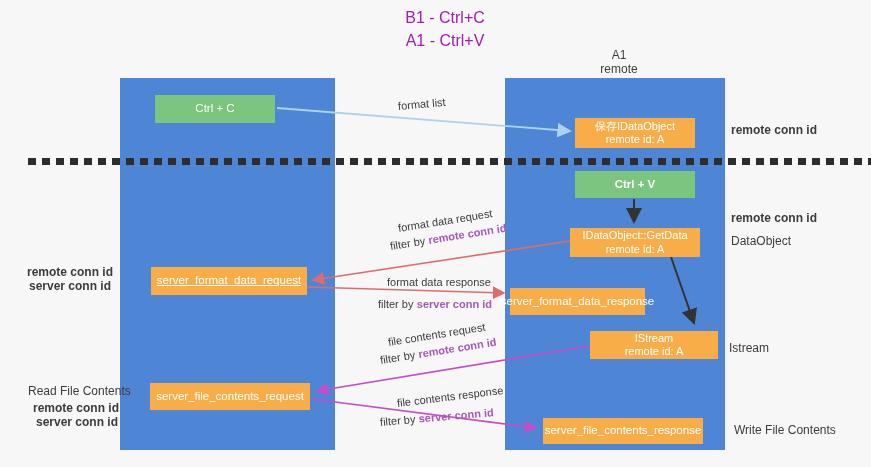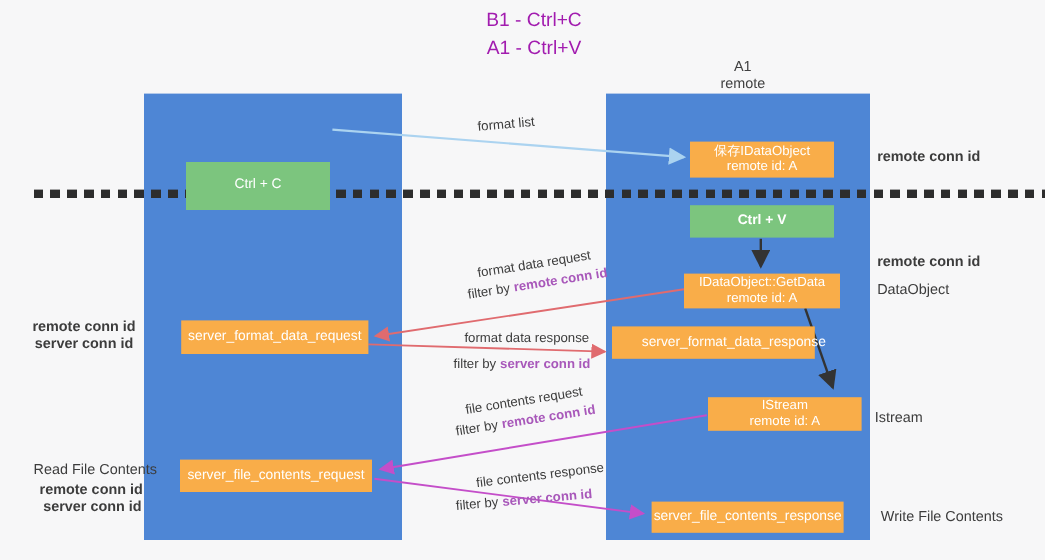--- a/index.html
+++ b/index.html
@@ -58,43 +58,43 @@
     </defs>
     <line x1="277" y1="108" x2="570" y2="131" stroke="#abd3f0" stroke-width="1.8" marker-end="url(#m-blue)"></line>
     <line x1="634" y1="199" x2="634" y2="222" stroke="#333333" stroke-width="2" marker-end="url(#m-black)"></line>
     <line x1="570" y1="241" x2="313" y2="280" stroke="#e06b6f" stroke-width="1.6" marker-end="url(#m-red)"></line>
     <line x1="307" y1="287" x2="504" y2="293" stroke="#e06b6f" stroke-width="1.6" marker-end="url(#m-red)"></line>
     <line x1="671" y1="257" x2="694" y2="323" stroke="#333333" stroke-width="2" marker-end="url(#m-black)"></line>
     <line x1="589" y1="346" x2="317" y2="391" stroke="#c44ec9" stroke-width="1.6" marker-end="url(#m-mag)"></line>
     <line x1="312" y1="399" x2="536" y2="428" stroke="#c44ec9" stroke-width="1.6" marker-end="url(#m-mag)"></line>
   </svg>
 
-  <div class="abs box green" style="left:155px;top:95px;width:120px;height:40px;margin-top:40px;">
+  <div class="abs box green" style="left:155px;top:95px;width:120px;height:28px;">
     <div>Ctrl + C</div>
   </div>
 
   <div class="abs box orange" style="left:575px;top:118px;width:120px;height:30px;font-size:11px;">
     <div>保存IDataObject</div>
     <div>remote id: A</div>
   </div>
 
   <div class="abs box green" style="left:575px;top:171px;width:120px;height:27px;font-weight:bold;">
     <div>Ctrl + V</div>
   </div>
 
   <div class="abs box orange" style="left:570px;top:228px;width:130px;height:29px;font-size:11px;">
     <div>IDataObject::GetData</div>
     <div>remote id: A</div>
   </div>
 
-  <div class="abs box orange" style="left:151px;top:267px;width:156px;height:28px;">
+  <div class="abs box orange" style="left:151px;top:267px;width:156px;height:28px;text-decoration:underline;">
     <div>server_format_data_request</div>
   </div>
 
-  <div class="abs box orange" style="left:510px;top:272px;width:135px;height:27px;padding-left:34px;">
+  <div class="abs box orange" style="left:510px;top:288px;width:135px;height:27px;">
     <div>server_format_data_response</div>
   </div>
 
   <div class="abs box orange" style="left:590px;top:331px;width:128px;height:28px;font-size:11px;">
     <div>IStream</div>
     <div>remote id: A</div>
   </div>
 
   <div class="abs box orange" style="left:150px;top:383px;width:160px;height:27px;">
     <div>server_file_contents_request</div>

